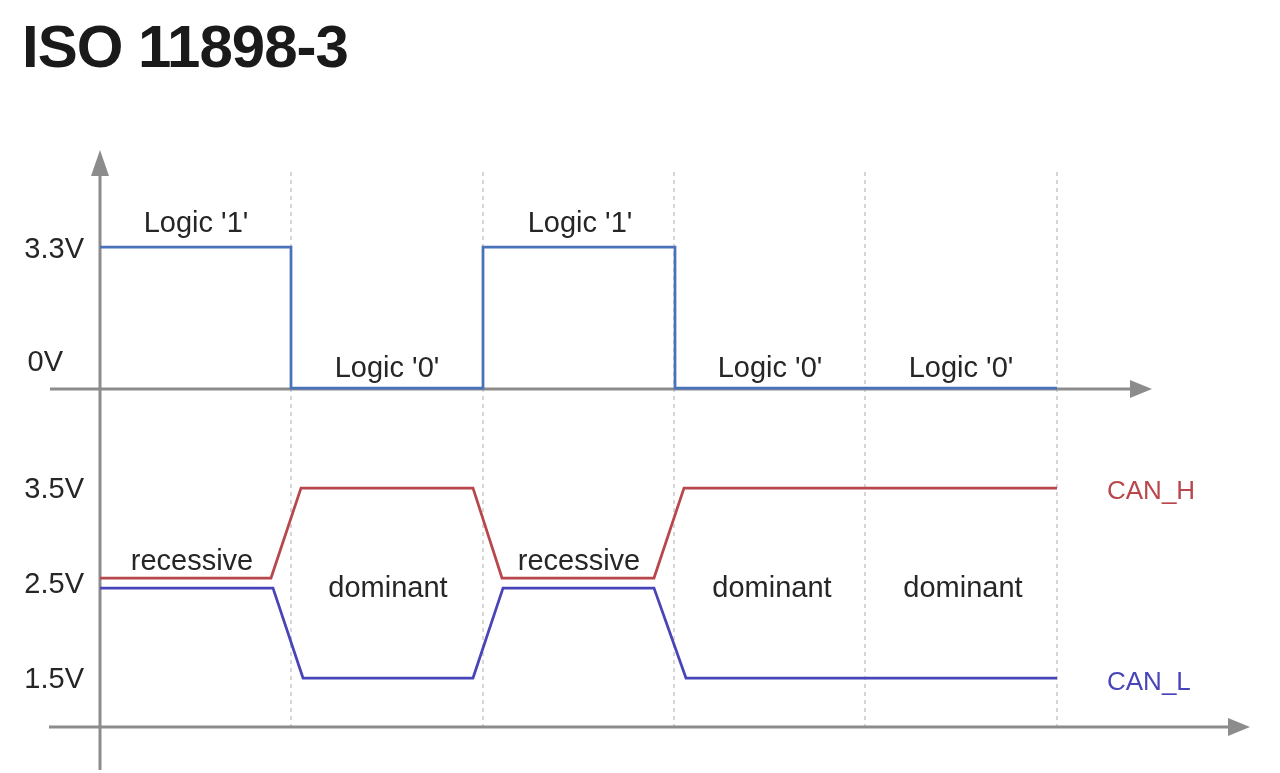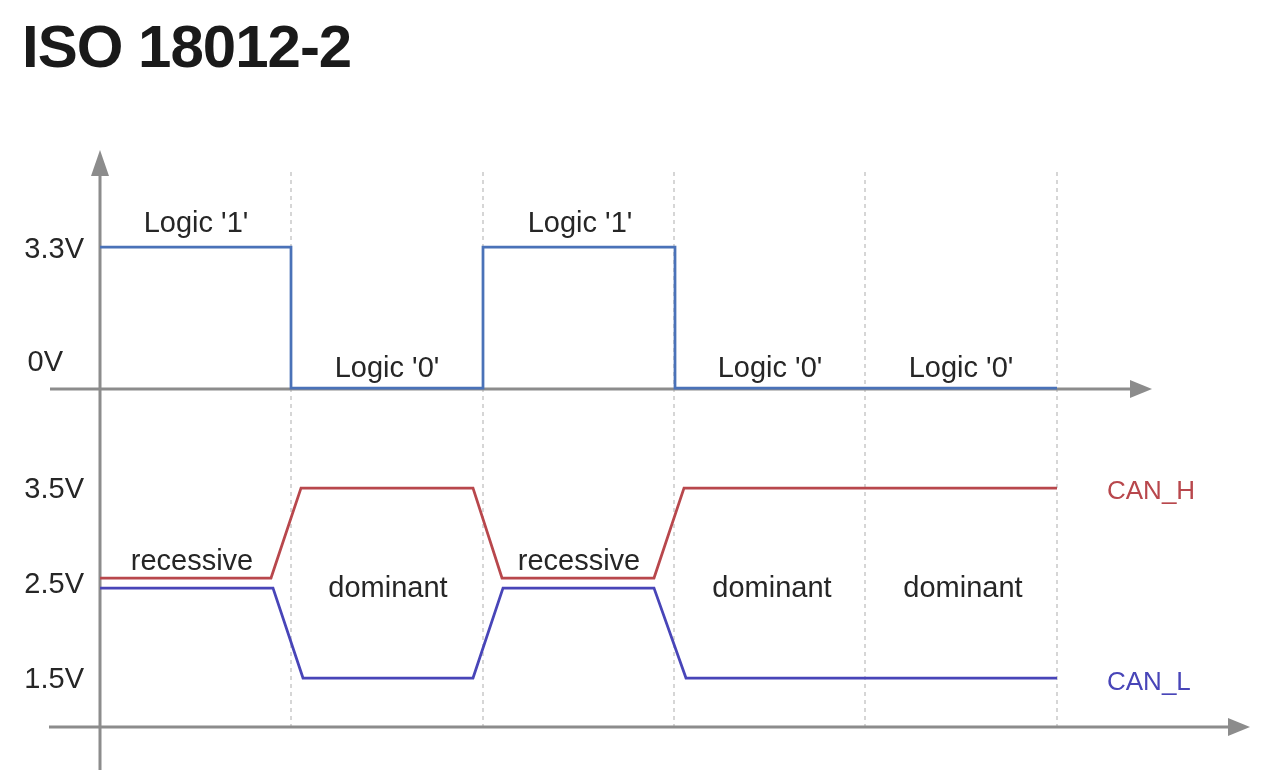--- a/index.html
+++ b/index.html
@@ -34,21 +34,21 @@
     top: 0;
   }
   svg#diagram text {
     font-family: "Liberation Sans", sans-serif;
   }
 </style>
 </head>
 <body>
 
 <div class="page">
-  <h1 class="title">ISO 18012-2</h1>
+  <h1 class="title">ISO 11898-3</h1>
   <svg id="diagram" width="1280" height="773" viewBox="0 0 1280 773">
       <line x1="291" y1="172" x2="291" y2="727" stroke="#c9c9c9" stroke-width="1.5" stroke-dasharray="4 4"></line>
       <line x1="483" y1="172" x2="483" y2="727" stroke="#c9c9c9" stroke-width="1.5" stroke-dasharray="4 4"></line>
       <line x1="674" y1="172" x2="674" y2="727" stroke="#c9c9c9" stroke-width="1.5" stroke-dasharray="4 4"></line>
       <line x1="865" y1="172" x2="865" y2="727" stroke="#c9c9c9" stroke-width="1.5" stroke-dasharray="4 4"></line>
       <line x1="1057" y1="172" x2="1057" y2="727" stroke="#c9c9c9" stroke-width="1.5" stroke-dasharray="4 4"></line>
       <line x1="100" y1="168" x2="100" y2="770" stroke="#8c8c8c" stroke-width="3"></line>
       <polygon points="100,150 91,176 109,176" fill="#8c8c8c"></polygon>
       <line x1="50" y1="389" x2="1132" y2="389" stroke="#8c8c8c" stroke-width="3"></line>
       <polygon points="1152,389 1130,380 1130,398" fill="#8c8c8c"></polygon>

